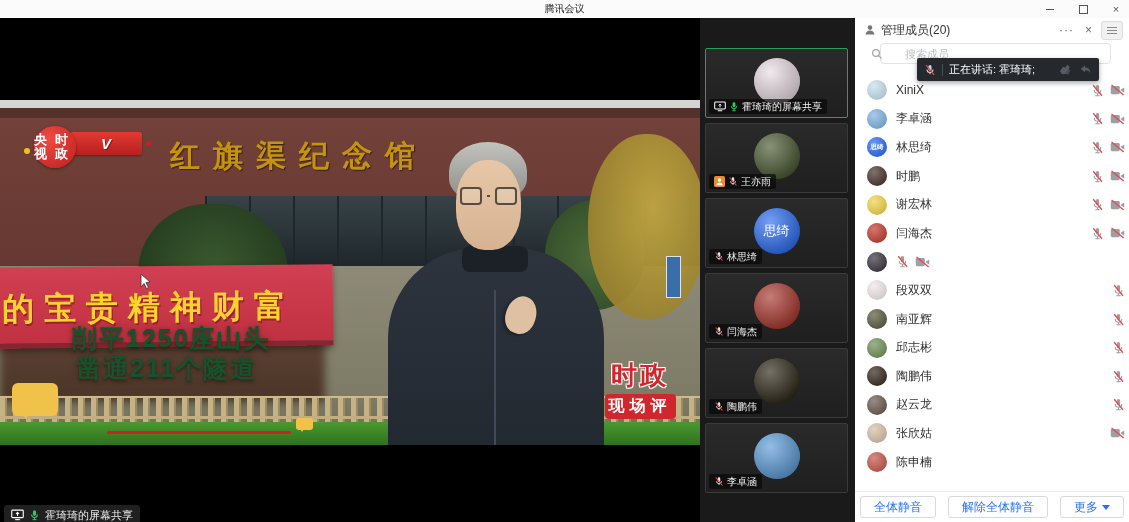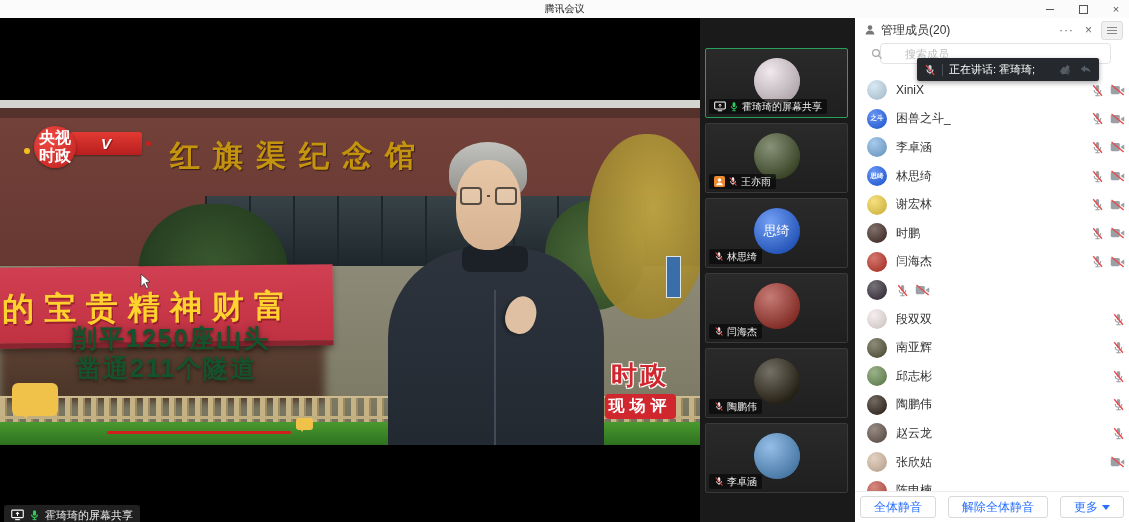--- a/index.html
+++ b/index.html
@@ -59,22 +59,22 @@
             border-radius:50% 50% 36% 36%;}
   .man-face{position:absolute;left:456px;top:60px;width:65px;height:90px;background:linear-gradient(#e7c7a7,#d6b292);
             border-radius:46% 46% 44% 44%;}
   .man-glasses{position:absolute;left:460px;top:88px;width:57px;height:16px;display:flex;gap:5px;align-items:center;}
   .lens{width:23px;height:14px;border:2px solid #564c42;border-radius:4px;background:rgba(255,255,255,.14);}
   .bridge{width:5px;border-top:2px solid #564c42;}
   
   .badge{position:absolute;left:22px;top:24px;width:125px;height:50px;}
   .badge .dot-y{position:absolute;left:2px;top:24px;width:6px;height:6px;border-radius:50%;background:#f2c01e;}
   .badge .circle{position:absolute;left:12px;top:2px;width:42px;height:42px;border-radius:50%;
-                 background:radial-gradient(circle at 35% 30%,#ef4a42,#c01f1f);display:flex;flex-direction:column;
-                 align-items:center;justify-content:center;color:#fff;font-weight:bold;font-size:16px;line-height:1.1;
+                 background:radial-gradient(circle at 35% 30%,#ef4a42,#c01f1f);display:flex;flex-direction:row;
+                 align-items:center;justify-content:center;color:#fff;font-weight:bold;font-size:13px;line-height:1.1;
                  box-shadow:0 1px 3px rgba(0,0,0,.4);z-index:2;}
   .badge .ribbon{position:absolute;left:48px;top:8px;width:72px;height:23px;border-radius:3px;
                  background:linear-gradient(#e23a32,#b81f1f);display:flex;align-items:center;justify-content:center;
                  box-shadow:0 1px 2px rgba(0,0,0,.35);}
   .badge .vlogo{color:#fff;font-weight:bold;font-style:italic;font-size:15px;text-shadow:1px 1px 0 #8a1414;}
   .badge .dot-r{position:absolute;left:124px;top:17px;width:5px;height:5px;border-radius:50%;background:#c82020;}
   
   .wm{position:absolute;left:590px;top:258px;width:100px;text-align:center;}
   .wm-t1{font-size:26px;font-weight:bold;color:#d0262e;letter-spacing:3px;
          text-shadow:-1px -1px 0 #fff,1px -1px 0 #fff,-1px 1px 0 #fff,1px 1px 0 #fff;}
@@ -388,40 +388,20 @@
     <line x1="2.4" y1="1.4" x2="11.8" y2="12.6" stroke="#e84b4b" stroke-width="1.5"></line>
   </svg>
             <svg width="15" height="12" viewBox="0 0 16 12">
     <rect x="0.8" y="1.6" width="9.6" height="8.8" rx="1.5" fill="#9aa0a6"></rect>
     <path d="M11 6l4.2-2.8v5.6z" fill="#9aa0a6"></path>
     <line x1="1.6" y1="0.6" x2="14.6" y2="11.4" stroke="#e84b4b" stroke-width="1.5"></line>
   </svg>
           </span>
   </div>
         <div class="m-row">
-    <span class="m-avatar" style="background-color: rgb(42, 106, 242);">
-      <span style="position:relative;z-index:1;">之斗</span>
-    </span>
-    <span class="m-name">困兽之斗_</span>
-    <span class="m-icons">
-            <svg width="13" height="13" viewBox="0 0 14 14">
-    <rect x="5.2" y="1.2" width="3.6" height="6.6" rx="1.8" fill="#9aa0a6"></rect>
-    <path d="M3.5 6.5a3.5 3.5 0 0 0 7 0" fill="none" stroke="#9aa0a6" stroke-width="1.2"></path>
-    <line x1="7" y1="10" x2="7" y2="12" stroke="#9aa0a6" stroke-width="1.2"></line>
-    <line x1="4.7" y1="12.6" x2="9.3" y2="12.6" stroke="#9aa0a6" stroke-width="1.2"></line>
-    <line x1="2.4" y1="1.4" x2="11.8" y2="12.6" stroke="#e84b4b" stroke-width="1.5"></line>
-  </svg>
-            <svg width="15" height="12" viewBox="0 0 16 12">
-    <rect x="0.8" y="1.6" width="9.6" height="8.8" rx="1.5" fill="#9aa0a6"></rect>
-    <path d="M11 6l4.2-2.8v5.6z" fill="#9aa0a6"></path>
-    <line x1="1.6" y1="0.6" x2="14.6" y2="11.4" stroke="#e84b4b" stroke-width="1.5"></line>
-  </svg>
-          </span>
-  </div>
-        <div class="m-row">
     <span class="m-avatar" style="background-color: rgb(127, 179, 226);">
       <span style="position:relative;z-index:1;"></span>
     </span>
     <span class="m-name">李卓涵</span>
     <span class="m-icons">
             <svg width="13" height="13" viewBox="0 0 14 14">
     <rect x="5.2" y="1.2" width="3.6" height="6.6" rx="1.8" fill="#9aa0a6"></rect>
     <path d="M3.5 6.5a3.5 3.5 0 0 0 7 0" fill="none" stroke="#9aa0a6" stroke-width="1.2"></path>
     <line x1="7" y1="10" x2="7" y2="12" stroke="#9aa0a6" stroke-width="1.2"></line>
     <line x1="4.7" y1="12.6" x2="9.3" y2="12.6" stroke="#9aa0a6" stroke-width="1.2"></line>
@@ -448,44 +428,44 @@
     <line x1="2.4" y1="1.4" x2="11.8" y2="12.6" stroke="#e84b4b" stroke-width="1.5"></line>
   </svg>
             <svg width="15" height="12" viewBox="0 0 16 12">
     <rect x="0.8" y="1.6" width="9.6" height="8.8" rx="1.5" fill="#9aa0a6"></rect>
     <path d="M11 6l4.2-2.8v5.6z" fill="#9aa0a6"></path>
     <line x1="1.6" y1="0.6" x2="14.6" y2="11.4" stroke="#e84b4b" stroke-width="1.5"></line>
   </svg>
           </span>
   </div>
         <div class="m-row">
+    <span class="m-avatar" style="background-color: rgb(74, 51, 44);">
+      <span style="position:relative;z-index:1;"></span>
+    </span>
+    <span class="m-name">时鹏</span>
+    <span class="m-icons">
+            <svg width="13" height="13" viewBox="0 0 14 14">
+    <rect x="5.2" y="1.2" width="3.6" height="6.6" rx="1.8" fill="#9aa0a6"></rect>
+    <path d="M3.5 6.5a3.5 3.5 0 0 0 7 0" fill="none" stroke="#9aa0a6" stroke-width="1.2"></path>
+    <line x1="7" y1="10" x2="7" y2="12" stroke="#9aa0a6" stroke-width="1.2"></line>
+    <line x1="4.7" y1="12.6" x2="9.3" y2="12.6" stroke="#9aa0a6" stroke-width="1.2"></line>
+    <line x1="2.4" y1="1.4" x2="11.8" y2="12.6" stroke="#e84b4b" stroke-width="1.5"></line>
+  </svg>
+            <svg width="15" height="12" viewBox="0 0 16 12">
+    <rect x="0.8" y="1.6" width="9.6" height="8.8" rx="1.5" fill="#9aa0a6"></rect>
+    <path d="M11 6l4.2-2.8v5.6z" fill="#9aa0a6"></path>
+    <line x1="1.6" y1="0.6" x2="14.6" y2="11.4" stroke="#e84b4b" stroke-width="1.5"></line>
+  </svg>
+          </span>
+  </div>
+        <div class="m-row">
     <span class="m-avatar" style="background-color: rgb(242, 210, 74);">
       <span style="position:relative;z-index:1;"></span>
     </span>
     <span class="m-name">谢宏林</span>
-    <span class="m-icons">
-            <svg width="13" height="13" viewBox="0 0 14 14">
-    <rect x="5.2" y="1.2" width="3.6" height="6.6" rx="1.8" fill="#9aa0a6"></rect>
-    <path d="M3.5 6.5a3.5 3.5 0 0 0 7 0" fill="none" stroke="#9aa0a6" stroke-width="1.2"></path>
-    <line x1="7" y1="10" x2="7" y2="12" stroke="#9aa0a6" stroke-width="1.2"></line>
-    <line x1="4.7" y1="12.6" x2="9.3" y2="12.6" stroke="#9aa0a6" stroke-width="1.2"></line>
-    <line x1="2.4" y1="1.4" x2="11.8" y2="12.6" stroke="#e84b4b" stroke-width="1.5"></line>
-  </svg>
-            <svg width="15" height="12" viewBox="0 0 16 12">
-    <rect x="0.8" y="1.6" width="9.6" height="8.8" rx="1.5" fill="#9aa0a6"></rect>
-    <path d="M11 6l4.2-2.8v5.6z" fill="#9aa0a6"></path>
-    <line x1="1.6" y1="0.6" x2="14.6" y2="11.4" stroke="#e84b4b" stroke-width="1.5"></line>
-  </svg>
-          </span>
-  </div>
-        <div class="m-row">
-    <span class="m-avatar" style="background-color: rgb(74, 51, 44);">
-      <span style="position:relative;z-index:1;"></span>
-    </span>
-    <span class="m-name">时鹏</span>
     <span class="m-icons">
             <svg width="13" height="13" viewBox="0 0 14 14">
     <rect x="5.2" y="1.2" width="3.6" height="6.6" rx="1.8" fill="#9aa0a6"></rect>
     <path d="M3.5 6.5a3.5 3.5 0 0 0 7 0" fill="none" stroke="#9aa0a6" stroke-width="1.2"></path>
     <line x1="7" y1="10" x2="7" y2="12" stroke="#9aa0a6" stroke-width="1.2"></line>
     <line x1="4.7" y1="12.6" x2="9.3" y2="12.6" stroke="#9aa0a6" stroke-width="1.2"></line>
     <line x1="2.4" y1="1.4" x2="11.8" y2="12.6" stroke="#e84b4b" stroke-width="1.5"></line>
   </svg>
             <svg width="15" height="12" viewBox="0 0 16 12">
     <rect x="0.8" y="1.6" width="9.6" height="8.8" rx="1.5" fill="#9aa0a6"></rect>

